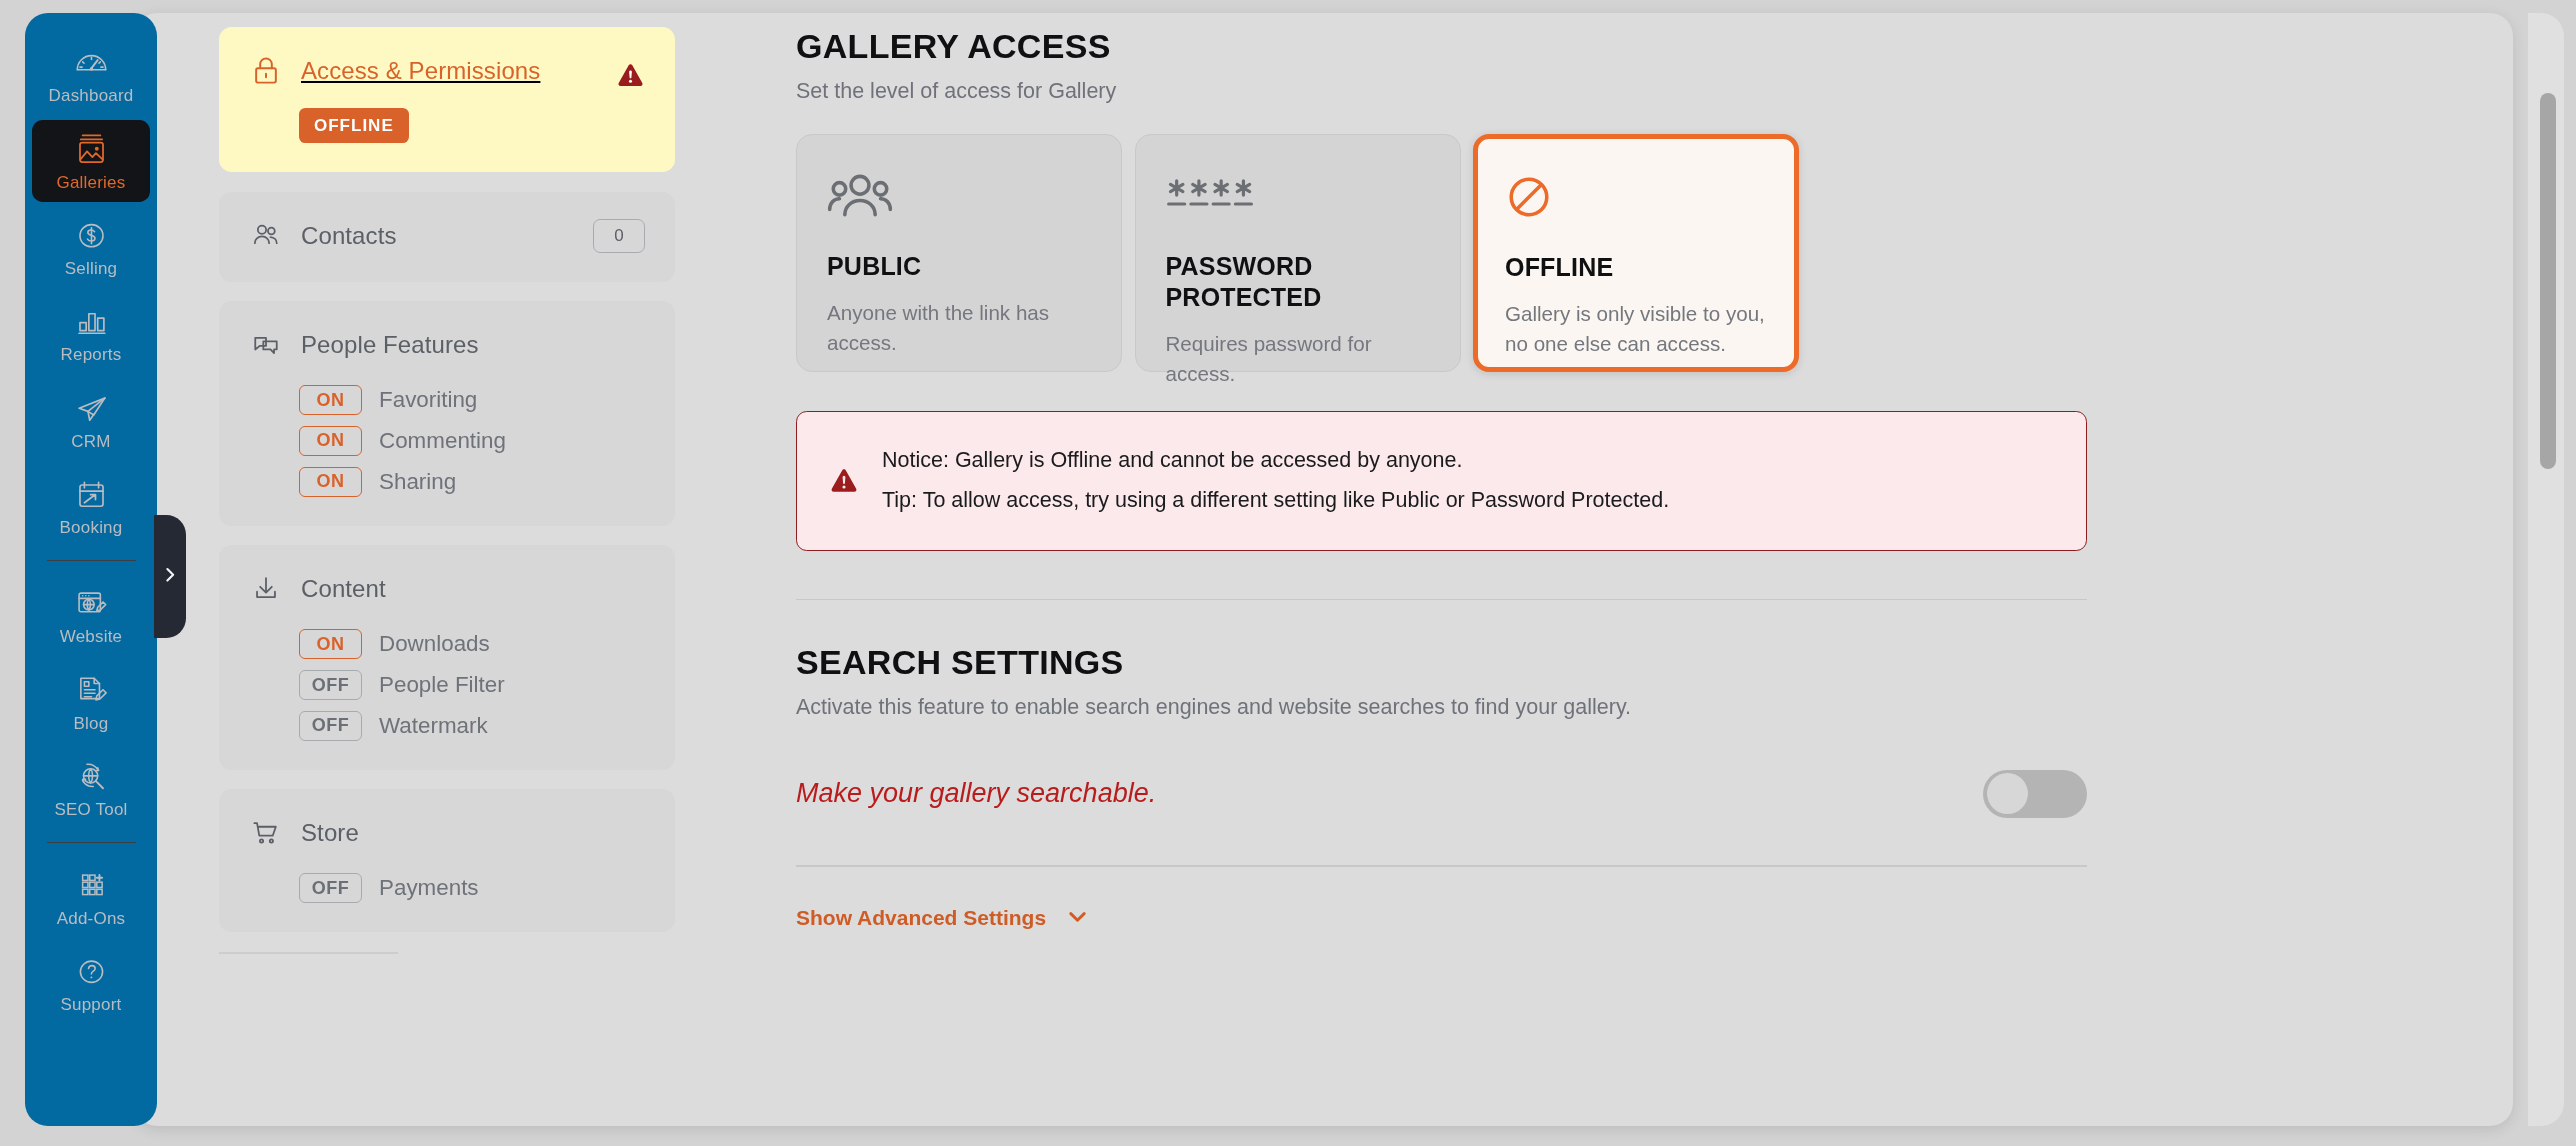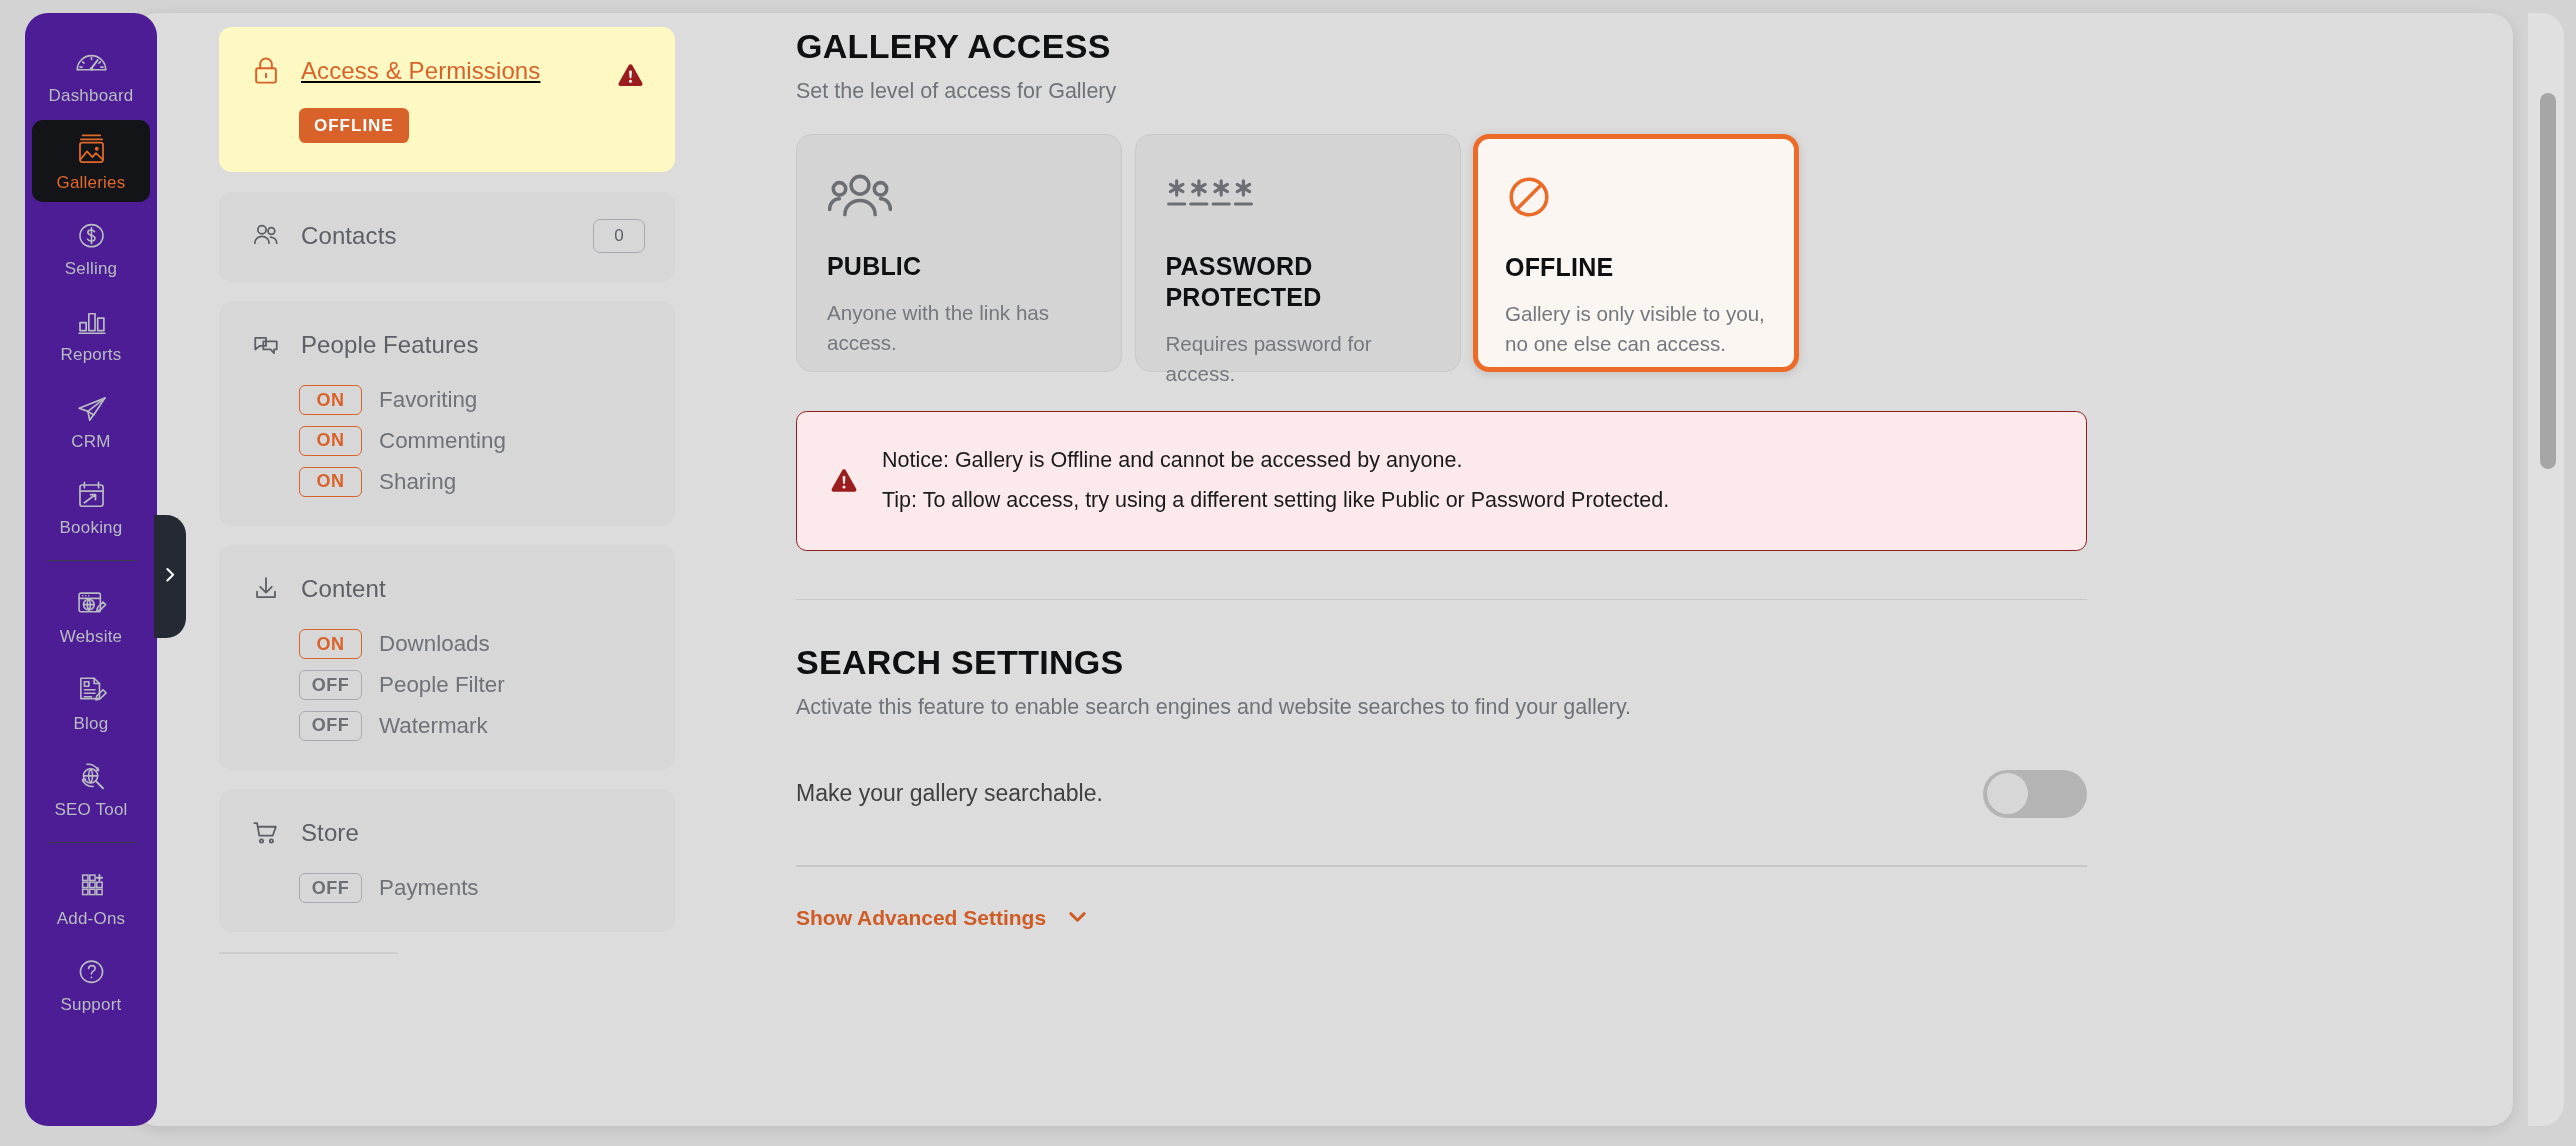--- a/index.html
+++ b/index.html
@@ -28,21 +28,21 @@
     background: #dcdcdd;
     border-radius: 23px;
     box-shadow: 0 3.6px 14.3px rgba(0,0,0,0.10);
   }
 
   
   .rail {
     position: absolute;
     left: 25px; top: 12.5px;
     width: 132px; height: 1113px;
-    background: #4c1d95;
+    background: #0369a1;
     border-radius: 23px;
     padding-top: 21.5px;
     z-index: 6;
     overflow: hidden;
   }
   .rail-item {
     position: relative;
     width: 118px;
     margin: 0 auto 5.4px auto;
     padding: 10.7px 0 9px 0;
@@ -264,22 +264,23 @@
 
   .sec2 { margin-top: 43px; }
   .search-row {
     margin-top: 50px;
     width: 1291px;
     display: flex;
     align-items: center;
     justify-content: space-between;
   }
   .search-row-label {
-    font-size: 23px;
-    color: #404040;
+    font-size: 27px;
+    color: #b91c1c;
+    font-style: italic;
   }
   .toggle {
     width: 104px; height: 48px;
     background: #b4b4b5;
     border-radius: 24px;
     position: relative;
     cursor: pointer;
   }
   .toggle .knob {
     position: absolute;

